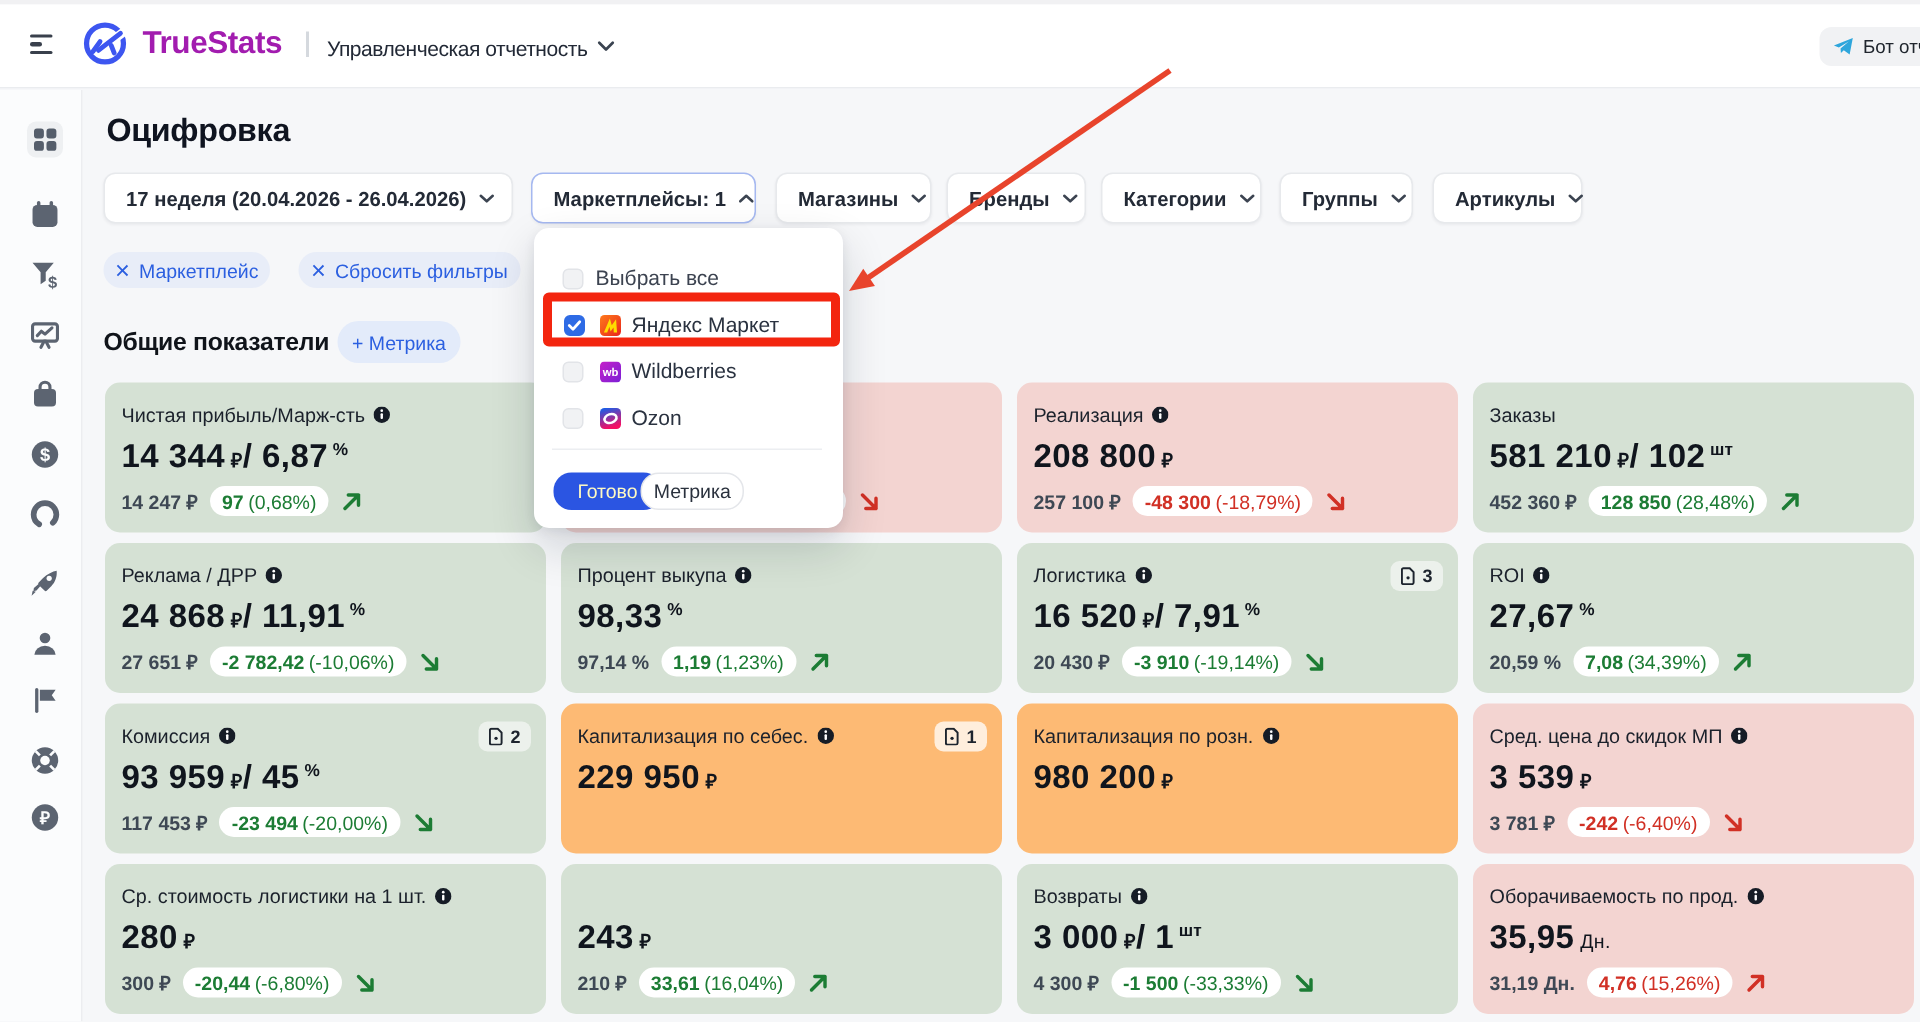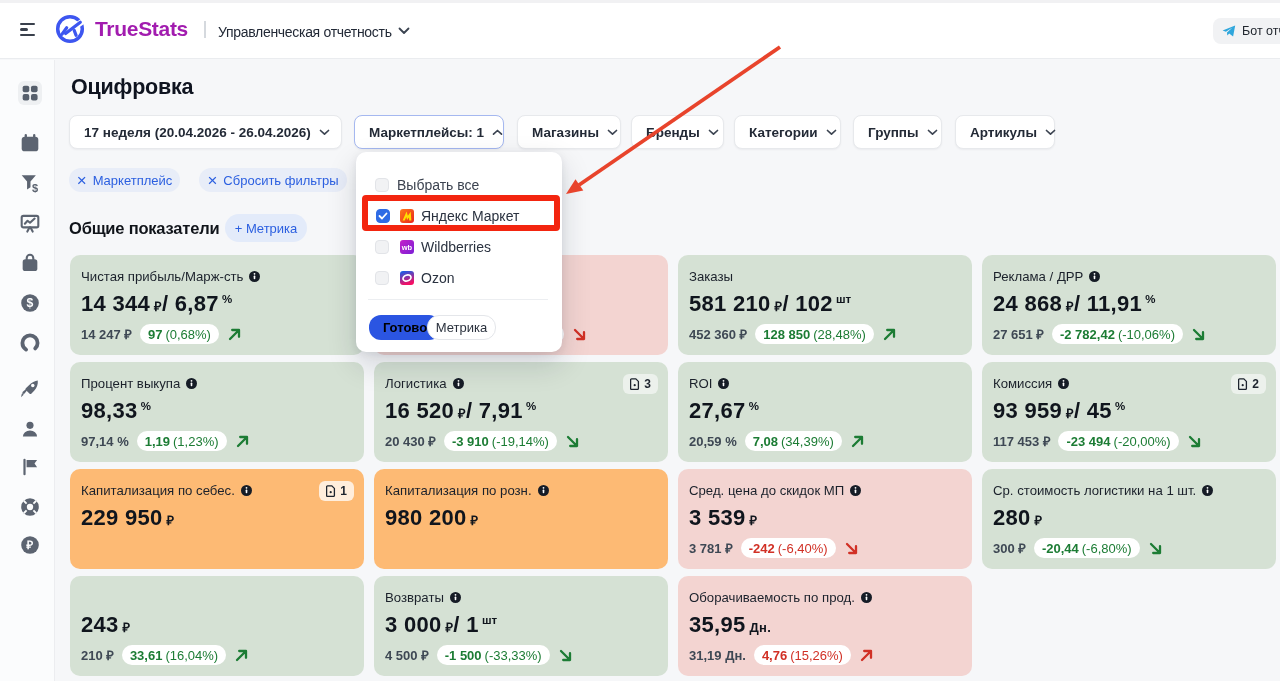--- a/index.html
+++ b/index.html
@@ -34,38 +34,38 @@
 
 #grid{position:absolute;left:70px;top:255px;width:1206px;display:grid;grid-template-columns:repeat(4,294px);column-gap:10px;grid-auto-rows:100px;row-gap:7px}
 .card{position:relative;border-radius:10px;padding:13px 11px 0}
 .cgreen{background:#d5e1d4}
 .cred{background:#f3d4d1}
 .cgray{background:#fdba74}
 .ct{font-size:13.2px;color:#1b212b;display:flex;align-items:center;gap:6px;line-height:17px}
 .cv{position:absolute;left:11px;top:36px;font-size:22px;font-weight:700;color:#10151d;letter-spacing:.3px}
 .cur{font-size:13px;font-weight:700}
 .sup{font-size:11.5px;font-weight:700;vertical-align:8px;letter-spacing:0}
-.unit{font-size:13px;font-weight:700}
+.unit{font-size:13px;font-weight:400}
 .cs{position:absolute;left:11px;top:69px;display:flex;align-items:center;gap:8px;height:20px}
 .prev{font-size:13px;font-weight:700;color:#3e4854;white-space:nowrap}
 .pill{background:#fff;border-radius:10px;height:20px;display:flex;align-items:center;padding:0 8px;font-size:13px;white-space:nowrap}
 .pg{color:#1c7c34}.pr{color:#d13025}
 .pill b{font-weight:700;margin-right:3px}
 .badge{position:absolute;right:10px;top:12px;height:20px;background:rgba(255,255,255,.55);border-radius:6px;display:flex;align-items:center;gap:4px;padding:0 7px;font-size:12px;font-weight:600;color:#1d242e}
 .info{display:inline-block;flex:0 0 auto}
 
 #ddpanel{position:absolute;left:356px;top:152px;width:206px;height:200px;background:#fff;border-radius:10px;box-shadow:0 12px 30px rgba(15,23,42,.16),0 2px 8px rgba(15,23,42,.08);z-index:30}
-.ddrow{position:absolute;left:19px;display:flex;align-items:center;height:16px}
+.ddrow{position:absolute;left:19px;display:flex;align-items:flex-end;height:16px}
 .cb{width:14px;height:14px;border-radius:4px;background:#f1f2f4;border:1px solid #e2e4e8;flex:0 0 auto}
 .cbon{width:14px;height:14px;border-radius:4px;background:#2e6be5;border:1px solid #2e6be5;display:flex;align-items:center;justify-content:center;flex:0 0 auto}
 .ddico{width:14px;height:14px;margin-left:11px;flex:0 0 auto}
 .ddtxt{font-size:14px;color:#2a3240;margin-left:7px;white-space:nowrap}
 #redbox{position:absolute;left:362px;top:195px;width:198px;height:36px;border:6px solid #f3250f;border-radius:4px;background:#fff;z-index:31}
 #dddiv{position:absolute;left:368px;top:299px;width:180px;height:1px;background:#eceef1;z-index:31}
-#btngotovo{position:absolute;left:369px;top:315px;width:72px;height:25px;background:#2b55e2;border-radius:12px;color:#000000;font-size:13px;font-weight:700;display:flex;align-items:center;justify-content:center;z-index:31}
+#btngotovo{position:absolute;left:369px;top:315px;width:72px;height:25px;background:#2b55e2;border-radius:12px;color:#fef9c3;font-size:13px;font-weight:400;display:flex;align-items:center;justify-content:center;z-index:31}
 #btnsbros{position:absolute;left:427px;top:315px;width:69px;height:25px;background:#fff;border:1px solid #e4e6ea;border-radius:12px;color:#2a313d;font-size:13px;font-weight:500;display:flex;align-items:center;justify-content:center;z-index:31}
 #arrowsvg{position:absolute;left:540px;top:30px;z-index:40;pointer-events:none}
 </style></head>
 <body>
 <div id="topstrip"></div>
 <div id="header"></div>
 <div id="burger">
     <i></i>
     <i></i>
     <i></i>
@@ -241,20 +241,35 @@
         </svg></div>
 <div class="cv">190 500<span class="cur"> ₽</span></div>
 <div class="cs">
         <span class="prev">238 800 ₽</span>
         <span class="pill pr" style="width:113px;overflow:hidden"><b>-48 300</b> (-20,2%)</span>
         <svg width="15" height="15" viewBox="0 0 15 15">
           <path d="M3,3 L12,12 M12,5.2 V12 H5.2" stroke="#d13025" stroke-width="2.3" fill="none" stroke-linecap="round" stroke-linejoin="round"></path>
         </svg>
       </div>
     </div>
+<div class="card cred">
+      <div class="ct">Реализация <svg class="info" width="11" height="11" viewBox="0 0 11 11">
+          <circle cx="5.5" cy="5.5" r="5.5" fill="#161c26"></circle>
+          <rect x="4.7" y="4.5" width="1.6" height="3.8" rx=".7" fill="#fff"></rect>
+          <circle cx="5.5" cy="2.8" r=".9" fill="#fff"></circle>
+        </svg></div>
+<div class="cv">208 800<span class="cur"> ₽</span></div>
+<div class="cs">
+        <span class="prev">257 100 ₽</span>
+        <span class="pill pr"><b>-48 300</b> (-18,79%)</span>
+        <svg width="15" height="15" viewBox="0 0 15 15">
+          <path d="M3,3 L12,12 M12,5.2 V12 H5.2" stroke="#d13025" stroke-width="2.3" fill="none" stroke-linecap="round" stroke-linejoin="round"></path>
+        </svg>
+      </div>
+    </div>
 <div class="card cgreen">
       <div class="ct">Заказы</div>
 <div class="cv">581 210<span class="cur"> ₽</span>/ 102<span class="sup"> шт</span></div>
 <div class="cs">
         <span class="prev">452 360 ₽</span>
         <span class="pill pg"><b>128 850</b> (28,48%)</span>
         <svg width="15" height="15" viewBox="0 0 15 15">
           <path d="M3,12 L12,3 M5.2,3 H12 V9.8" stroke="#1c7c34" stroke-width="2.3" fill="none" stroke-linecap="round" stroke-linejoin="round"></path>
         </svg>
       </div>
@@ -403,21 +418,21 @@
       </div>
     </div>
 <div class="card cgreen">
       <div class="ct">Возвраты <svg class="info" width="11" height="11" viewBox="0 0 11 11">
           <circle cx="5.5" cy="5.5" r="5.5" fill="#161c26"></circle>
           <rect x="4.7" y="4.5" width="1.6" height="3.8" rx=".7" fill="#fff"></rect>
           <circle cx="5.5" cy="2.8" r=".9" fill="#fff"></circle>
         </svg></div>
 <div class="cv">3 000<span class="cur"> ₽</span>/ 1<span class="sup"> шт</span></div>
 <div class="cs">
-        <span class="prev">4 500 ₽</span>
+        <span class="prev">4 300 ₽</span>
         <span class="pill pg"><b>-1 500</b> (-33,33%)</span>
         <svg width="15" height="15" viewBox="0 0 15 15">
           <path d="M3,3 L12,12 M12,5.2 V12 H5.2" stroke="#1c7c34" stroke-width="2.3" fill="none" stroke-linecap="round" stroke-linejoin="round"></path>
         </svg>
       </div>
     </div>
 <div class="card cred">
       <div class="ct">Оборачиваемость по прод. <svg class="info" width="11" height="11" viewBox="0 0 11 11">
           <circle cx="5.5" cy="5.5" r="5.5" fill="#161c26"></circle>
           <rect x="4.7" y="4.5" width="1.6" height="3.8" rx=".7" fill="#fff"></rect>

